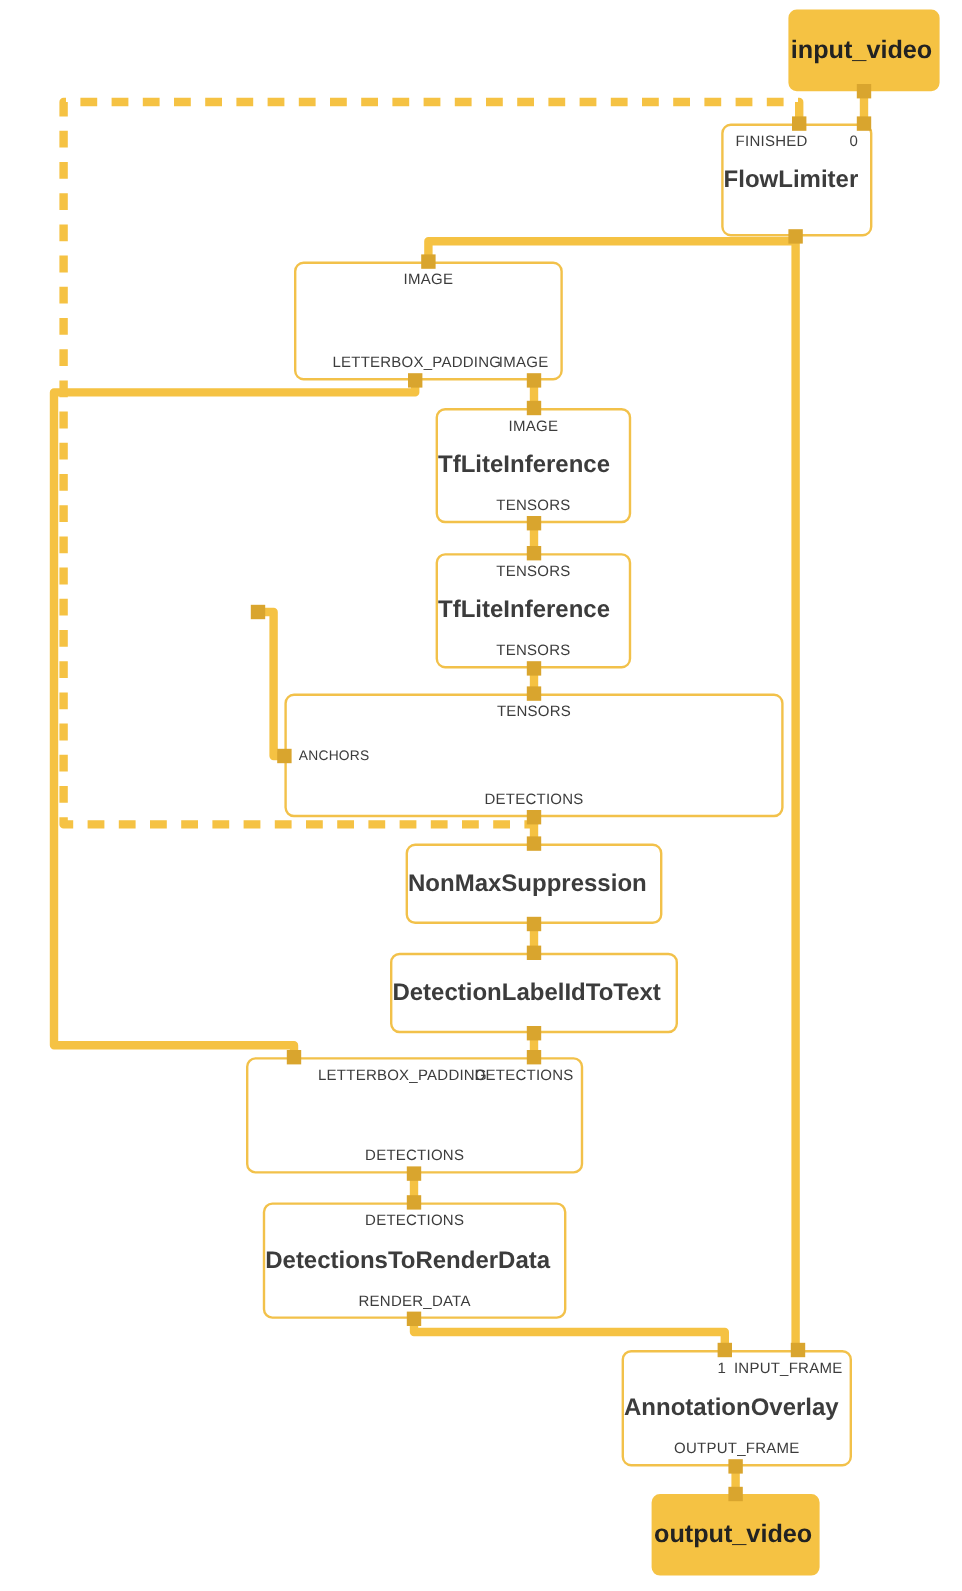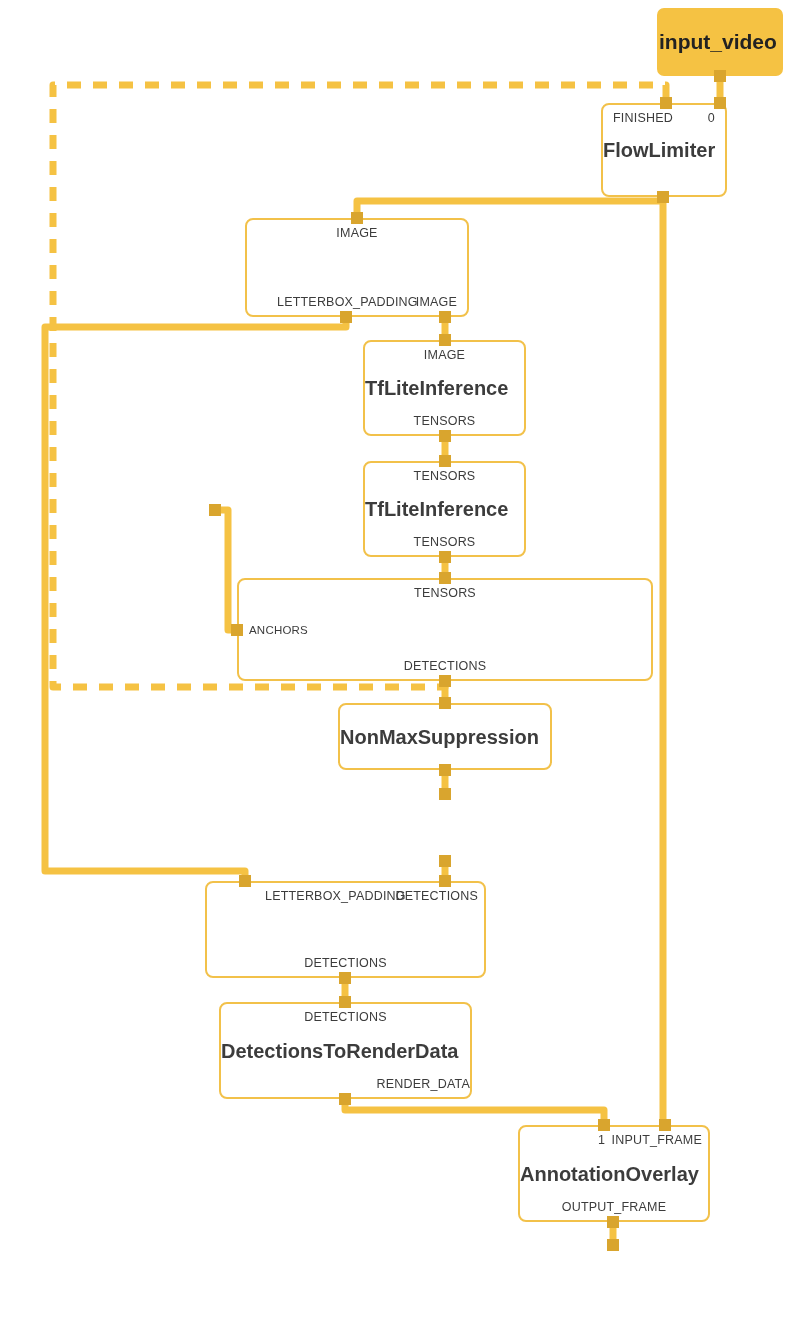--- a/index.html
+++ b/index.html
@@ -172,45 +172,51 @@
   <div class="port-dot" style="left:439px; top:572px;"></div>
   <div class="port-dot" style="left:231px; top:624px;"></div>
   <div class="port-dot" style="left:439px; top:675px;"></div>
 
   <div class="node" style="left:338px; top:703px; width:214px; height:67px;">
     <div class="node-title">NonMaxSuppression</div>
   </div>
   <div class="port-dot" style="left:439px; top:697px;"></div>
   <div class="port-dot" style="left:439px; top:764px;"></div>
 
+  <div class="node" style="left:325px; top:794px; width:240px; height:67px;">
+    <div class="node-title">DetectionLabelIdToText</div>
+  </div>
   <div class="port-dot" style="left:439px; top:788px;"></div>
   <div class="port-dot" style="left:439px; top:855px;"></div>
 
   <div class="node" style="left:205px; top:881px; width:281px; height:97px;">
     <div class="port-label top" style="left:58px;">LETTERBOX_PADDING</div>
     <div class="port-label top" style="right:6px;">DETECTIONS</div>
     <div class="port-label bottom" style="left:0; right:0; text-align:center;">DETECTIONS</div>
   </div>
   <div class="port-dot" style="left:239px; top:875px;"></div>
   <div class="port-dot" style="left:439px; top:875px;"></div>
   <div class="port-dot" style="left:339px; top:972px;"></div>
 
   <div class="node" style="left:219px; top:1002px; width:253px; height:97px;">
     <div class="port-label top" style="left:0; right:0; text-align:center;">DETECTIONS</div>
-    <div class="port-label bottom" style="left:0; right:0; text-align:right;">RENDER_DATA</div>
+    <div class="port-label bottom" style="left:0; right:0; text-align:center;">RENDER_DATA</div>
     <div class="node-title">DetectionsToRenderData</div>
   </div>
   <div class="port-dot" style="left:339px; top:996px;"></div>
   <div class="port-dot" style="left:339px; top:1093px;"></div>
 
   <div class="node" style="left:518px; top:1125px; width:192px; height:97px;">
     <div class="port-label top tiny-num" style="left:78px;">1</div>
     <div class="port-label top" style="right:6px;">INPUT_FRAME</div>
     <div class="port-label bottom" style="left:0; right:0; text-align:center;">OUTPUT_FRAME</div>
     <div class="node-title">AnnotationOverlay</div>
   </div>
   <div class="port-dot" style="left:598px; top:1119px;"></div>
   <div class="port-dot" style="left:659px; top:1119px;"></div>
   <div class="port-dot" style="left:607px; top:1216px;"></div>
 
+  <div class="node stream" style="left:543px; top:1245px; width:140px; height:68px;">
+    <div class="node-title">output_video</div>
+  </div>
   <div class="port-dot" style="left:607px; top:1239px;"></div>
 
 </div>
 
 </body></html>

